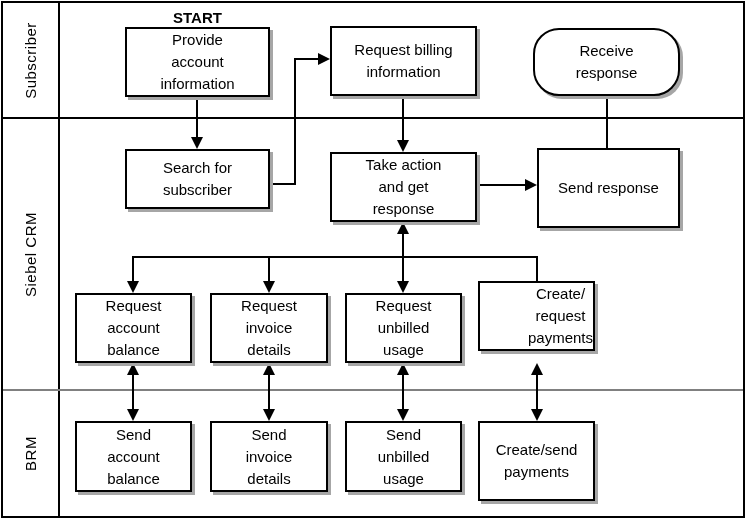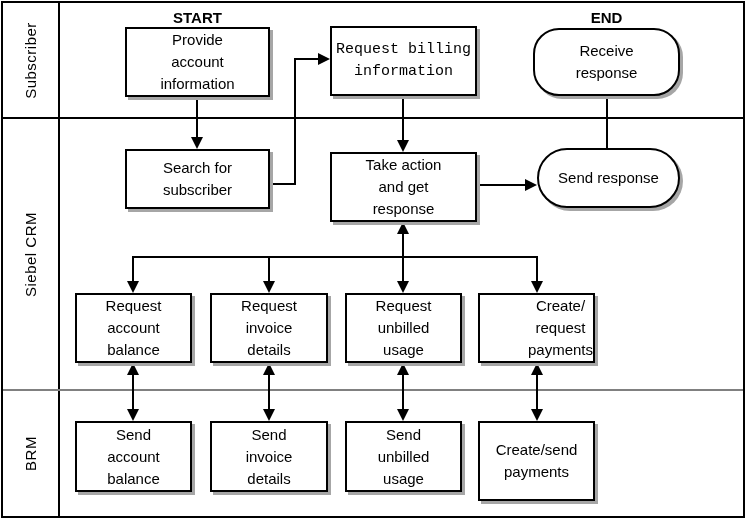--- a/index.html
+++ b/index.html
@@ -45,21 +45,20 @@
     <span>Subscriber</span>
   </div>
   <div class="lane-label-box" style="top:119px;height:270px;">
     <span>Siebel CRM</span>
   </div>
   <div class="lane-label-box" style="top:391px;height:124px;">
     <span>BRM</span>
   </div>
 
   <div class="marker" style="left:125px;top:9px;width:145px;">START</div>
-  <div class="marker" style="left:533px;top:9px;width:147px;">END</div>
 
   <div class="vl" style="left:196px;top:97px;height:42px;"></div>
   <div class="ar ar-down" style="left:191px;top:137px;"></div>
 
   <div class="hl" style="left:270px;top:183px;width:26px;"></div>
   <div class="vl" style="left:294px;top:58px;height:127px;"></div>
   <div class="hl" style="left:294px;top:58px;width:26px;"></div>
   <div class="ar ar-right" style="left:318px;top:53px;"></div>
 
   <div class="vl" style="left:402px;top:96px;height:46px;"></div>
@@ -97,57 +96,57 @@
 
   <div class="vl" style="left:536px;top:371px;height:42px;"></div>
   <div class="ar ar-up" style="left:531px;top:363px;"></div>
   <div class="ar ar-down" style="left:531px;top:409px;"></div>
 
   <div class="node" style="left:125px;top:27px;width:145px;height:70px;">
     <span class="lbl">Provide
 account
 information</span>
   </div>
-  <div class="node" style="left:330px;top:26px;width:147px;height:70px;font-family:Liberation Mono, monospace;">
+  <div class="node" style="left:330px;top:26px;width:147px;height:70px;">
     <span class="lbl">Request billing
 information</span>
   </div>
   <div class="node terminator" style="left:533px;top:28px;width:147px;height:68px;">
     <span class="lbl">Receive
 response</span>
   </div>
 
   <div class="node" style="left:125px;top:149px;width:145px;height:60px;">
     <span class="lbl">Search for
 subscriber</span>
   </div>
   <div class="node" style="left:330px;top:152px;width:147px;height:70px;">
     <span class="lbl">Take action
 and get
 response</span>
   </div>
-  <div class="node" style="left:537px;top:148px;width:143px;height:60px;border-radius:30px;">
+  <div class="node" style="left:537px;top:148px;width:143px;height:80px;">
     <span class="lbl">Send response</span>
   </div>
   <div class="node" style="left:75px;top:293px;width:117px;height:70px;">
     <span class="lbl">Request
 account
 balance</span>
   </div>
   <div class="node" style="left:210px;top:293px;width:118px;height:70px;">
     <span class="lbl">Request
 invoice
 details</span>
   </div>
   <div class="node" style="left:345px;top:293px;width:117px;height:70px;">
     <span class="lbl">Request
 unbilled
 usage</span>
   </div>
-  <div class="node" style="left:478px;top:293px;width:117px;height:70px;padding-left:48px;">
+  <div class="node" style="left:478px;top:281px;width:117px;height:70px;padding-left:48px;">
     <span class="lbl">Create/
 request
 payments</span>
   </div>
 
   <div class="node" style="left:75px;top:421px;width:117px;height:71px;">
     <span class="lbl">Send
 account
 balance</span>
   </div>

